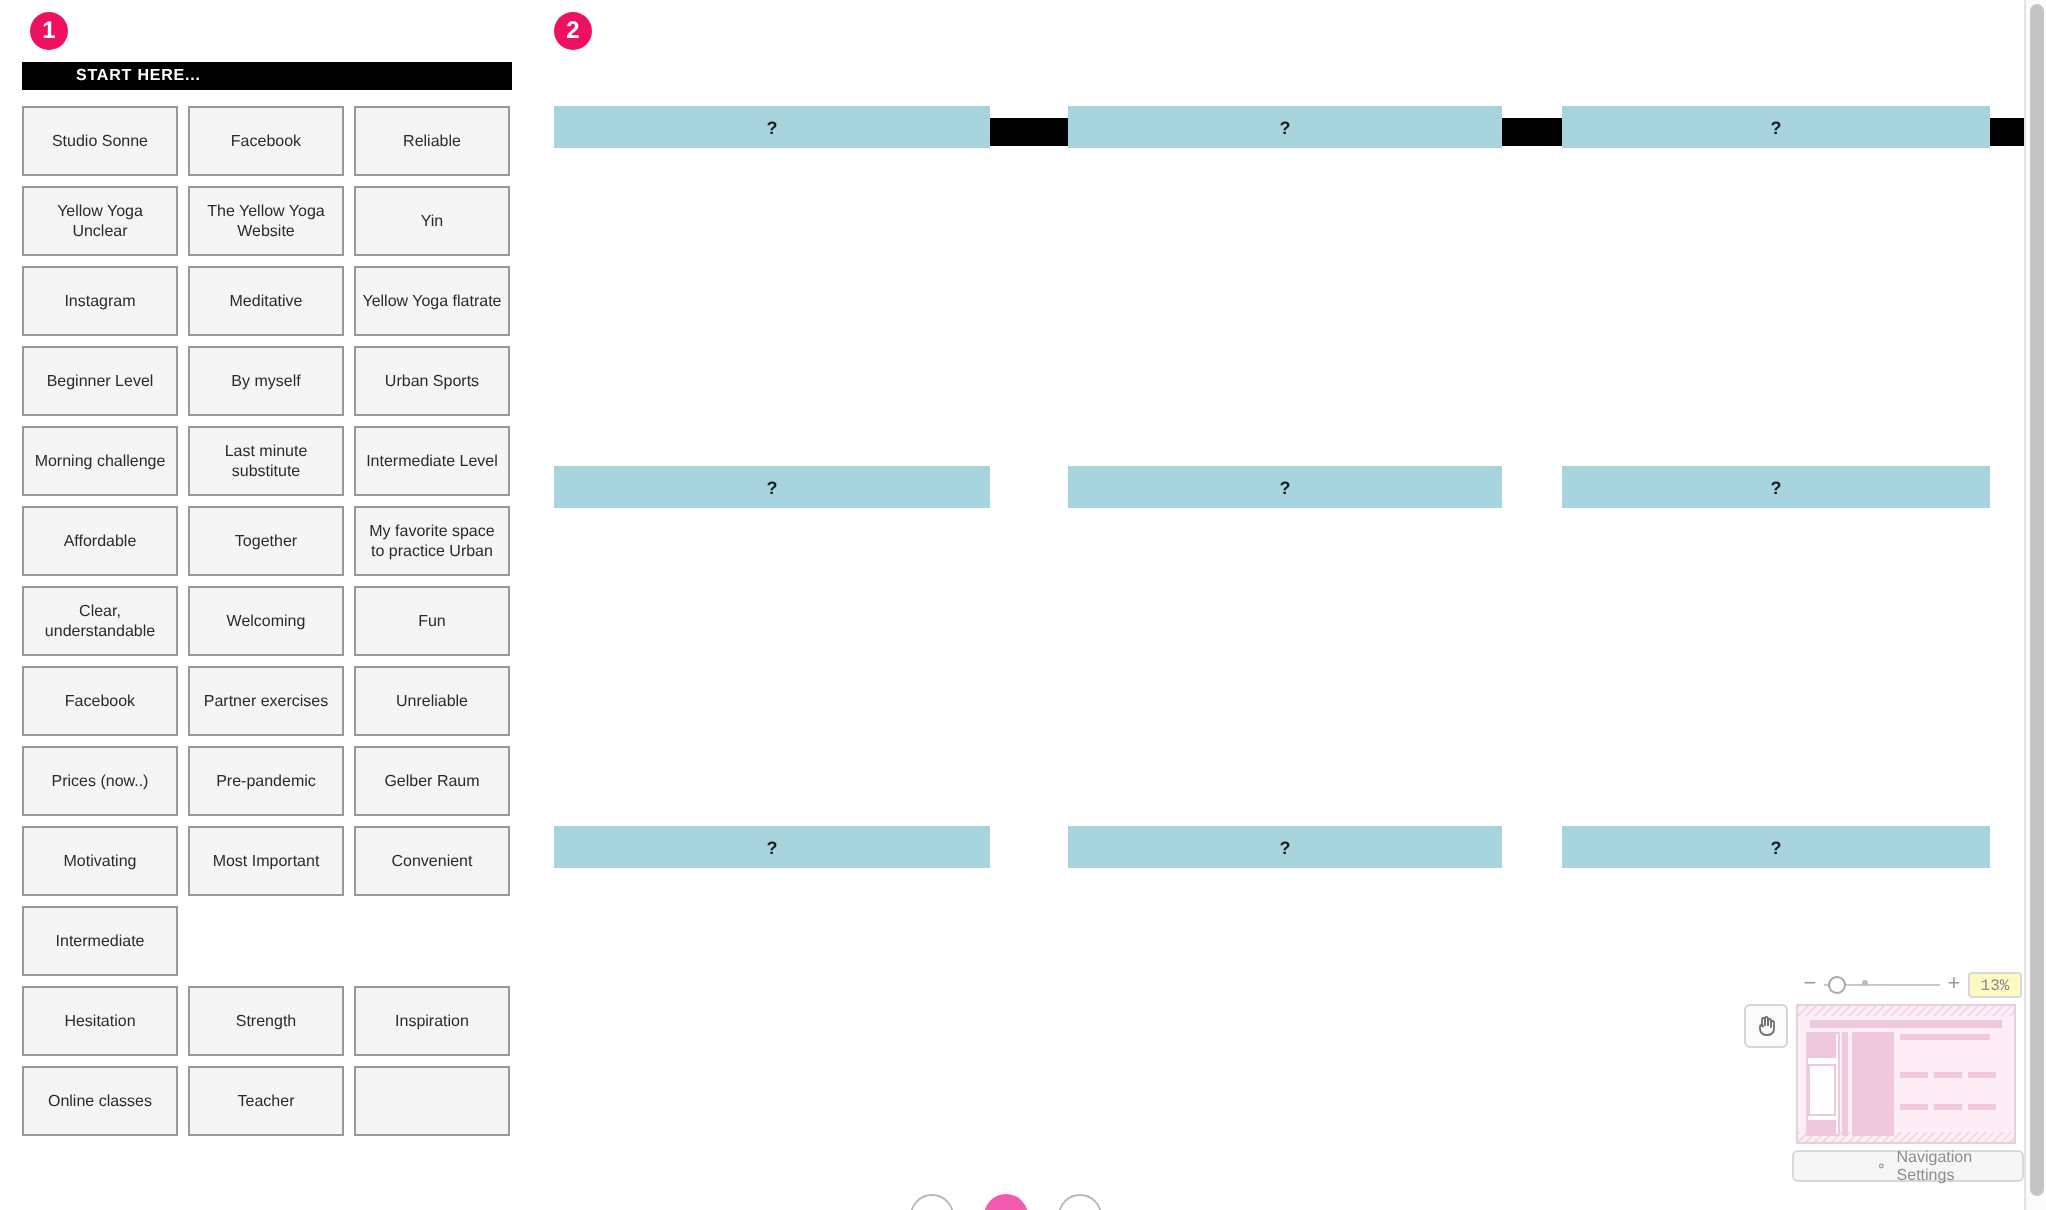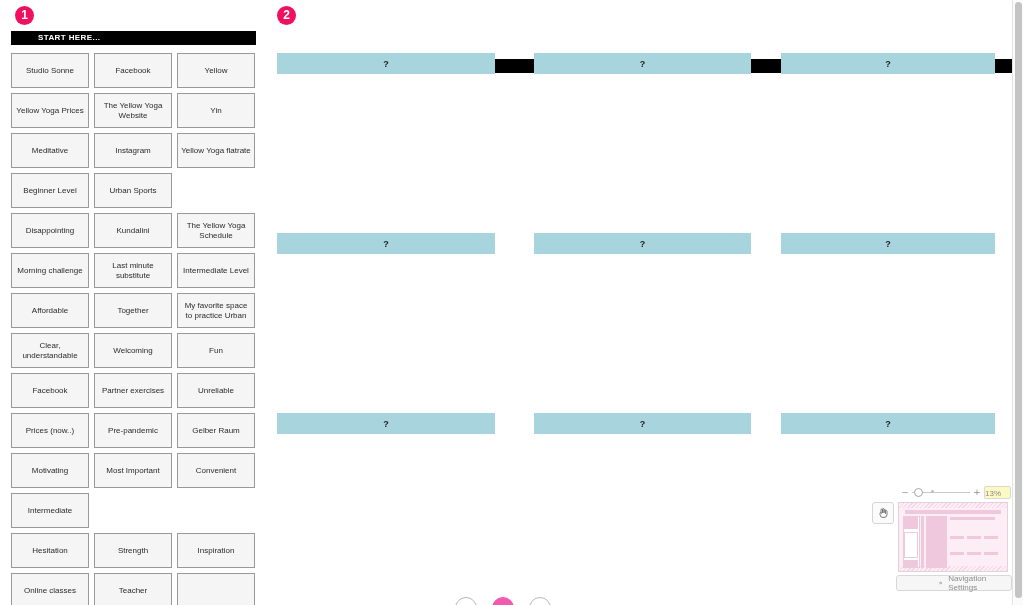--- a/index.html
+++ b/index.html
@@ -182,27 +182,28 @@
     position: absolute;
     left: 19px; top: 3px;
     width: 3px; height: 3px;
     border-radius: 50%;
     background: #bdbdbd;
   }
   #zoom-value {
     width: 27px;
     height: 13px;
     line-height: 13px;
-    text-align: left;
+    text-align: center;
     font-size: 8px;
     color: #8a8a8a;
     background: #fef9c3;
     border: 1px solid #d8d8d8;
     border-radius: 2px;
     box-sizing: border-box;
+    font-family: Liberation Mono, monospace;
   }
   #nav-body {
     display: flex;
     align-items: flex-start;
     gap: 4px;
     margin-top: 2px;
   }
   #pan-tool {
     width: 20px;
     height: 20px;
@@ -287,40 +288,36 @@
 <div id="badge-1" class="step-badge">1</div>
 <div id="badge-2" class="step-badge">2</div>
 
 <div id="header-left" class="section-header">START HERE...</div>
 <div id="header-right" class="section-header">GROUP TOPICS HERE:</div>
 
 <div id="cards-panel">
     <div class="card-row">
       <div class="card">Studio Sonne</div>
       <div class="card">Facebook</div>
-      <div class="card">Yellow</div>
-    </div>
-    <div class="card-row">
-      <div class="card">Yellow Yoga Prices</div>
+      <div class="card">Reliable</div>
+    </div>
+    <div class="card-row">
+      <div class="card">Yellow Yoga Unclear</div>
       <div class="card">The Yellow Yoga Website</div>
       <div class="card">Yin</div>
     </div>
     <div class="card-row">
+      <div class="card">Instagram</div>
       <div class="card">Meditative</div>
-      <div class="card">Instagram</div>
       <div class="card">Yellow Yoga flatrate</div>
     </div>
     <div class="card-row">
       <div class="card">Beginner Level</div>
+      <div class="card">By myself</div>
       <div class="card">Urban Sports</div>
-    </div>
-    <div class="card-row">
-      <div class="card">Disappointing</div>
-      <div class="card">Kundalini</div>
-      <div class="card">The Yellow Yoga Schedule</div>
     </div>
     <div class="card-row">
       <div class="card">Morning challenge</div>
       <div class="card">Last minute substitute</div>
       <div class="card">Intermediate Level</div>
     </div>
     <div class="card-row">
       <div class="card">Affordable</div>
       <div class="card">Together</div>
       <div class="card">My favorite space to practice Urban</div>

